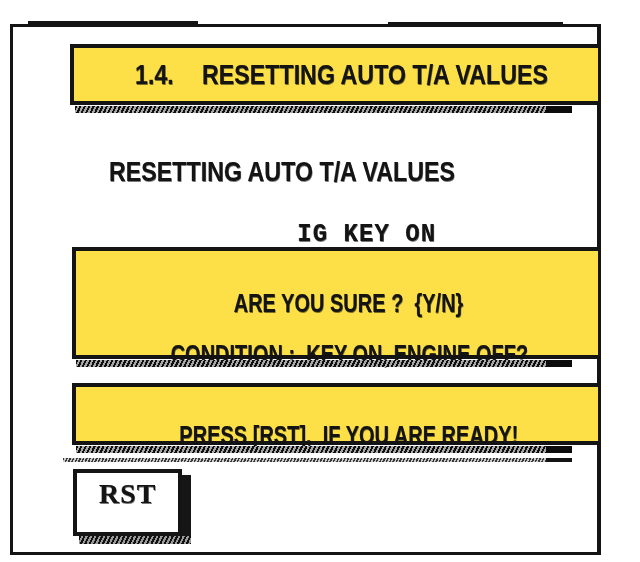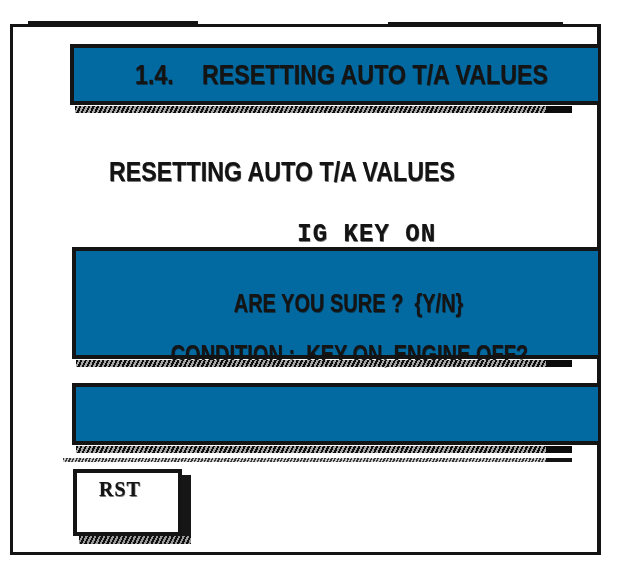--- a/index.html
+++ b/index.html
@@ -17,21 +17,21 @@
     border:3px solid var(--ink,#141414);
     border-right-width:4px;
   }
   .top-strip  { left:28px;  top:21px; width:170px; height:5px; background:var(--ink,#141414); }
   .top-strip2 { left:388px; top:22px; width:175px; height:4px; background:var(--ink,#141414); }
 
   
   .scanbox {
     border:4px solid var(--ink,#141414);
     border-right:none;
-    background:#0369a1;
+    background:#fde047;
   }
   
   .hatch {
     background:repeating-linear-gradient(115deg, #101010 0 2px, #a8a8a8 2px 4px);
     border-right:26px solid #0c0c0c;
   }
   .hatch-light {
     background:repeating-linear-gradient(115deg, #3a3a3a 0 1.5px, #c9c9c9 1.5px 3px);
     border-right:26px solid #141414;
   }
@@ -65,21 +65,21 @@
 
   
   .press-box { left:72px; top:383px; width:526px; height:62px; }
   .press-line { left:72px; top:392px; width:526px; text-align:center; font-size:25px; }
   .press-shadow { left:76px; top:446px; width:496px; height:7px; }
 
   .rule { left:63px; top:458px; width:509px; height:4px; }
 
   
   .rst-box { left:73px; top:469px; width:109px; height:67px; border:4px solid var(--ink,#141414); background:#fff; }
-  .rst-label { left:99px; top:478px; font-family:"Liberation Serif", serif; font-size:20px; letter-spacing:1px; }
+  .rst-label { left:99px; top:478px; font-family:"Liberation Serif", serif; font-size:28px; letter-spacing:1px; }
   .rst-right-shadow { left:182px; top:475px; width:9px; height:64px; background:#161616; }
   .rst-bottom-shadow { left:79px; top:536px; width:112px; height:8px;
     background:repeating-linear-gradient(115deg, #101010 0 2px, #9a9a9a 2px 4px); }
 </style>
 </head>
 <body>
 
 <div id="canvas" style="--ink: #141414; --paper: #ffffff;">
 
   <div class="abs frame"></div>
@@ -104,20 +104,23 @@
   <div class="abs scanbox confirm-box"></div>
   <div class="abs txt confirm-line2">
     <span class="squeeze">CONDITION :  KEY ON, ENGINE OFF?</span>
   </div>
   <div class="abs txt confirm-line1">
     <span class="squeeze">ARE YOU SURE ?  {Y/N}</span>
   </div>
   <div class="abs hatch confirm-shadow"></div>
 
   <div class="abs scanbox press-box"></div>
+  <div class="abs txt press-line">
+    <span class="squeeze">PRESS [RST],  IF YOU ARE READY!</span>
+  </div>
   <div class="abs hatch press-shadow"></div>
 
   <div class="abs hatch-light rule"></div>
 
   <div class="abs rst-box"></div>
   <div class="abs txt rst-label">RST</div>
   <div class="abs rst-right-shadow"></div>
   <div class="abs rst-bottom-shadow"></div>
 
 </div>

